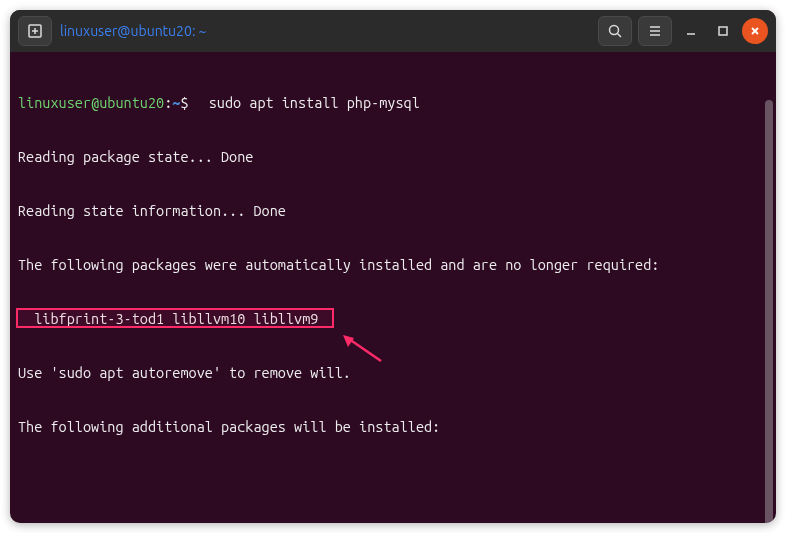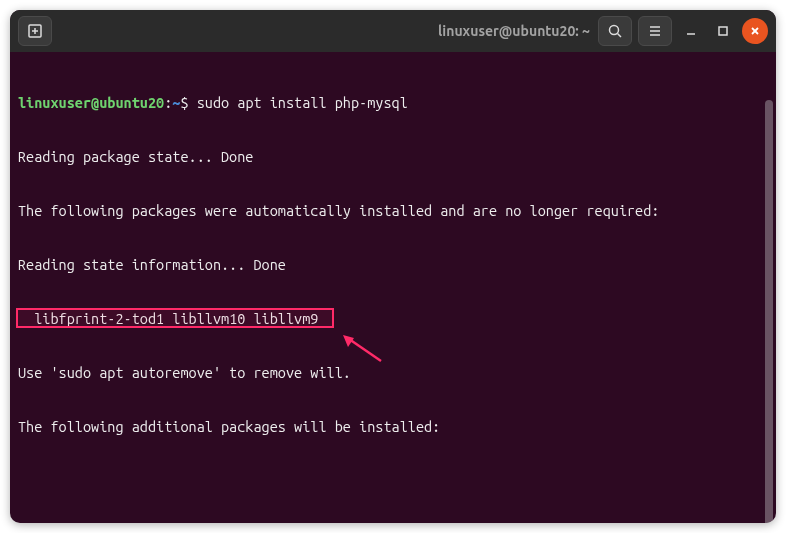--- a/index.html
+++ b/index.html
@@ -41,25 +41,25 @@
       align-items: center;
       justify-content: center;
       color: #dcdcdc;
     }
     .tb-btn svg {
       width: 16px;
       height: 16px;
     }
     .title {
       flex: 1;
-      text-align: right;
-      color: #a3a3a3;
+      text-align: left;
+      color: #3b82f6;
       font-family: "Ubuntu", sans-serif;
       font-size: 14px;
-      font-weight: bold;
+      font-weight: normal;
     }
     .tb-right {
       display: flex;
       align-items: center;
       gap: 6px;
     }
     .win-ctrl {
       width: 26px;
       height: 26px;
       display: flex;
@@ -83,35 +83,36 @@
       color: #eeeeee;
       white-space: pre;
       position: relative;
       height: calc(100% - 42px);
     }
     .line {
       white-space: pre-wrap;
     }
     .prompt {
       color: #6fd36f;
-      font-weight: bold;
+      font-weight: normal;
       text-align: right;
     }
     .colon {
       color: #eeeeee;
     }
     .path {
       color: #4a8bd6;
       font-weight: bold;
     }
     .dollar {
       color: #eeeeee;
     }
     .cmd {
       color: #eeeeee;
+      margin-left: 12px;
     }
     .highlight-box {
       position: absolute;
       border: 2px solid #ff2a68;
       background: rgba(255, 42, 104, 0.08);
       top: 256px;
       left: 6px;
       width: 318px;
       height: 20px;
       pointer-events: none;
@@ -183,23 +184,23 @@
           <line x1="3" y1="3" x2="9" y2="9"></line>
           <line x1="9" y1="3" x2="3" y2="9"></line>
         </svg>
       </div>
     </div>
   </div>
 
   <div class="terminal">
     <div class="line"><span class="prompt">linuxuser@ubuntu20</span><span class="colon">:</span><span class="path">~</span><span class="dollar">$</span> <span class="cmd">sudo apt install php-mysql</span></div>
     <div class="line">Reading package state... Done</div>
+    <div class="line">Reading state information... Done</div>
     <div class="line">The following packages were automatically installed and are no longer required:</div>
-    <div class="line">Reading state information... Done</div>
-    <div class="line">  libfprint-2-tod1 libllvm10 libllvm9</div>
+    <div class="line">  libfprint-3-tod1 libllvm10 libllvm9</div>
     <div class="line">Use 'sudo apt autoremove' to remove will.</div>
     <div class="line">The following additional packages will be installed:</div>
     
     
     
     
     
     
     
 

